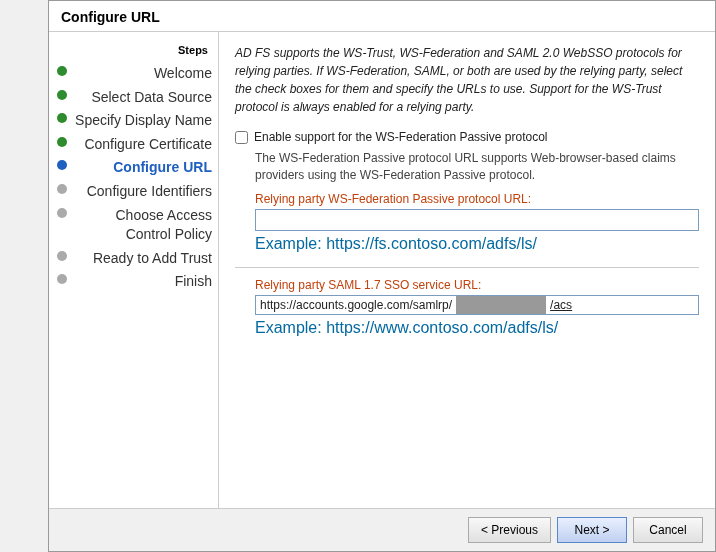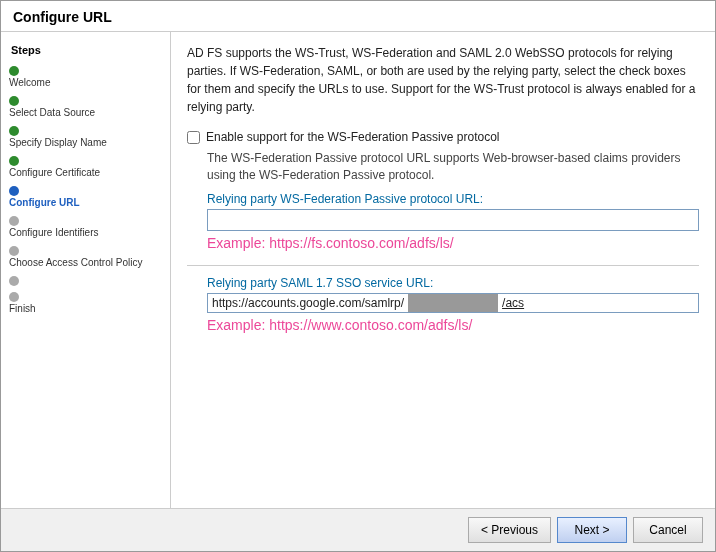--- a/index.html
+++ b/index.html
@@ -14,56 +14,57 @@
       height: 552px;
       overflow: hidden;
     }
     .dialog {
       width: 716px;
       height: 552px;
       background: #fff;
       border: 1px solid #999;
       display: flex;
       flex-direction: column;
+      margin-left: 48px;
     }
     .dialog-title {
       background: #fff;
       padding: 8px 12px 6px 12px;
       font-size: 14px;
       font-weight: bold;
       color: #000;
       border-bottom: 1px solid #ccc;
     }
     .dialog-body {
       display: flex;
       flex: 1;
       overflow: hidden;
     }
     .sidebar {
       width: 170px;
       background: #fff;
       border-right: 1px solid #ccc;
       padding: 10px 0;
       flex-shrink: 0;
+      text-align: right;
     }
     .sidebar-section-title {
       font-size: 11px;
       font-weight: bold;
       padding: 2px 10px 6px 10px;
       color: #000;
     }
     .sidebar-item {
       display: flex;
       align-items: flex-start;
       padding: 2px 6px 2px 8px;
       cursor: default;
       color: #333;
-      font-size: 10px;
+      font-size: 14px;
       line-height: 1.4;
-      flex-direction: column;
     }
     .sidebar-item .dot {
       width: 10px;
       height: 10px;
       border-radius: 50%;
       margin-right: 5px;
       margin-top: 2px;
       flex-shrink: 0;
     }
     .dot-green { background: #2e8b2e; }
@@ -78,20 +79,21 @@
       flex: 1;
       padding: 12px 16px;
       overflow-y: auto;
       color: #222;
       font-size: 12px;
     }
     .intro-text {
       margin-bottom: 14px;
       line-height: 1.5;
       color: #222;
+      font-style: italic;
     }
     .section {
       margin-bottom: 14px;
     }
     .checkbox-row {
       display: flex;
       align-items: flex-end;
       margin-bottom: 6px;
     }
     .checkbox-row input[type="checkbox"] {
@@ -108,36 +110,36 @@
       margin-bottom: 8px;
     }
     .desc-text {
       color: #444;
       line-height: 1.4;
       margin-bottom: 8px;
       font-size: 12px;
     }
     .field-label {
       margin-bottom: 3px;
-      color: #0369a1;
+      color: #c2410c;
       font-size: 12px;
     }
     .url-input {
       width: 100%;
       height: 22px;
       border: 1px solid #7a9cbf;
       padding: 1px 4px;
       font-size: 12px;
       margin-bottom: 4px;
       background: #fff;
       outline: none;
     }
     .example-text {
-      color: #ec4899;
-      font-size: 14px;
+      color: #0369a1;
+      font-size: 16px;
       margin-bottom: 6px;
     }
     .saml-url-row {
       display: flex;
       align-items: flex-end;
       width: 100%;
       border: 1px solid #7a9cbf;
       background: #fff;
       margin-bottom: 4px;
     }
@@ -222,20 +224,21 @@
       <div class="sidebar-item">
         <span class="dot dot-gray"></span>
         <span class="sidebar-item-label">Configure Identifiers</span>
       </div>
       <div class="sidebar-item">
         <span class="dot dot-gray"></span>
         <span class="sidebar-item-label">Choose Access Control Policy</span>
       </div>
       <div class="sidebar-item">
         <span class="dot dot-gray"></span>
+        <span class="sidebar-item-label">Ready to Add Trust</span>
       </div>
       <div class="sidebar-item">
         <span class="dot dot-gray"></span>
         <span class="sidebar-item-label">Finish</span>
       </div>
     </div>
 
     <div class="main-content">
       <p class="intro-text">AD FS supports the WS-Trust, WS-Federation and SAML 2.0 WebSSO protocols for relying parties.  If WS-Federation, SAML, or both are used by the relying party, select the check boxes for them and specify the URLs to use.  Support for the WS-Trust protocol is always enabled for a relying party.</p>
 

